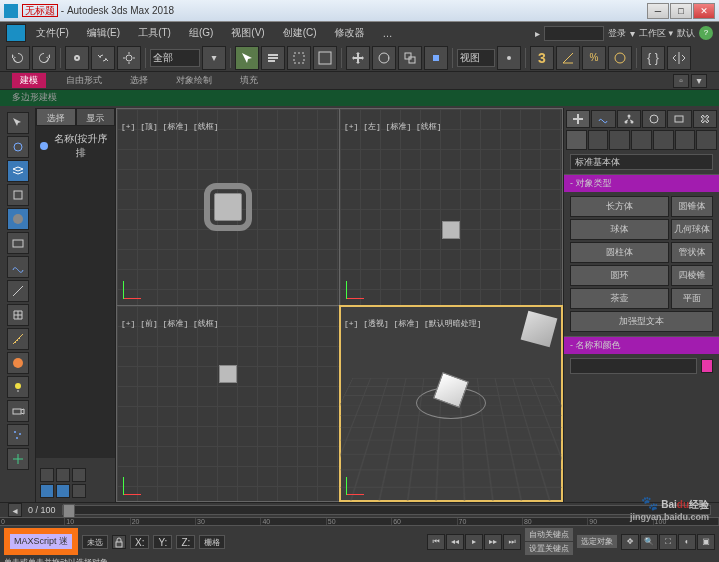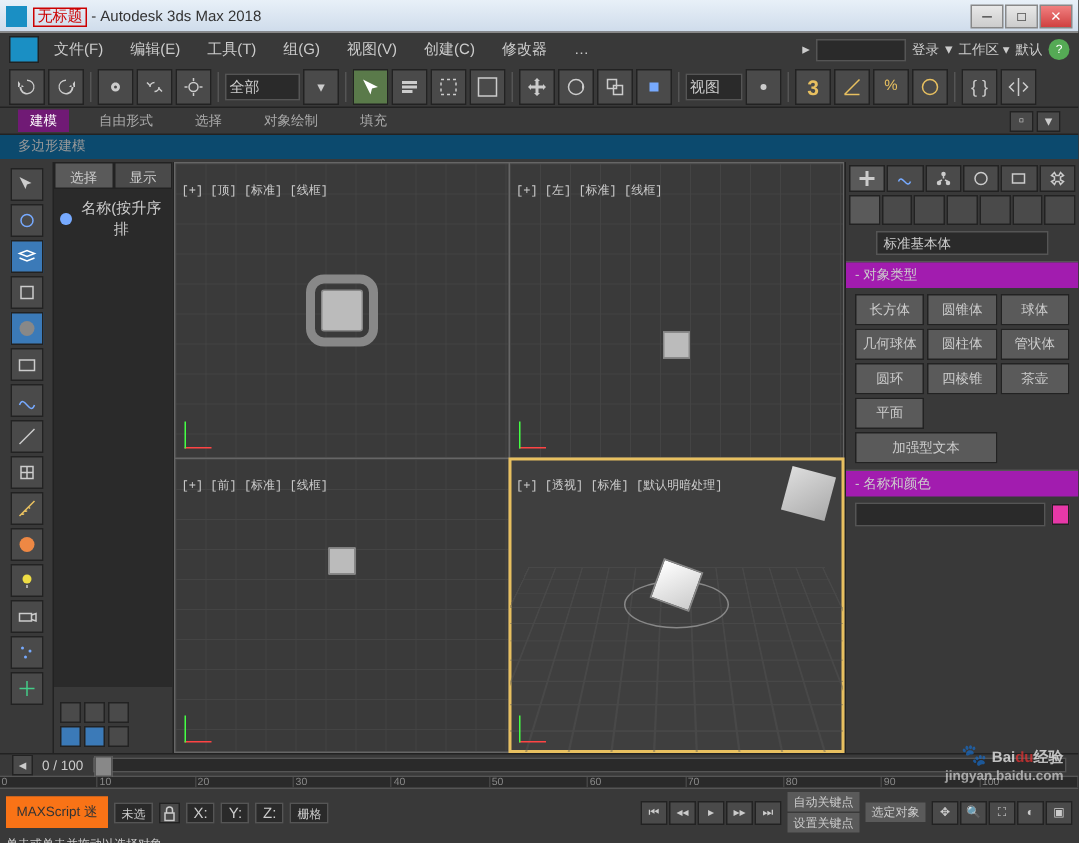--- a/index.html
+++ b/index.html
@@ -24,22 +24,22 @@
 
 .toolbar { height: 28px; background: #393939; display: flex; align-items: center; padding: 0 6px; gap: 2px; border-bottom: 1px solid #222; }
 .tbtn { width: 24px; height: 24px; background: #4a4a4a; border: 1px solid #222; display: flex; align-items: center; justify-content: center; color: #ccc; cursor: pointer; position: relative; }
 .tbtn svg { width: 16px; height: 16px; }
 .tsep { width: 1px; height: 20px; background: #555; margin: 0 2px; }
 .tdrop { width: 50px; height: 18px; background: #2a2a2a; border: 1px solid #555; color: #ccc; padding: 0 2px; display: flex; align-items: center; }
 
 
 .ribbon-tabs { height: 18px; background: #393939; display: flex; align-items: center; padding: 0 12px; gap: 12px; color: #aaa; border-bottom: 1px solid #222; }
 .ribbon-tab { padding: 1px 8px; cursor: pointer; font-size: 9px; }
-.ribbon-tab.active { background: #701a75; color: #fff; font-family: Liberation Mono, monospace; }
-.ribbon-sub { height: 16px; background: #0c4a6e; color: #999; padding: 1px 12px; font-size: 9px; }
+.ribbon-tab.active { background: #be185d; color: #fff; font-family: Liberation Mono, monospace; }
+.ribbon-sub { height: 16px; background: #14532d; color: #999; padding: 1px 12px; font-size: 9px; }
 
 
 .main { position: absolute; top: 108px; left: 0; right: 0; bottom: 60px; display: flex; }
 
 
 .sidebar-left { width: 36px; background: #393939; border-right: 1px solid #222; display: flex; flex-direction: column; gap: 2px; padding: 4px 0; align-items: center; }
 .sbtn { width: 22px; height: 22px; background: #4a4a4a; border: 1px solid #222; cursor: pointer; display: flex; align-items: center; justify-content: center; }
 .sbtn svg { width: 14px; height: 14px; }
 
 
@@ -75,42 +75,42 @@
 .vp .orbit .cubew { position: absolute; top:-12px; left:50%; transform:translateX(-50%) rotate(20deg); width:28px; height:28px; background:linear-gradient(135deg,#fff,#ccc); border:1px solid #888; }
 
 
 .cmdpanel { width: 156px; background: #393939; border-left: 1px solid #222; display: flex; flex-direction: column; overflow: hidden; }
 .cmd-tabs { display: flex; height: 22px; gap: 1px; padding: 2px; }
 .cmd-tab { flex: 1; background: #4a4a4a; border: 1px solid #222; cursor: pointer; display: flex; align-items: center; justify-content: center; }
 .cmd-tab.active { background: #5a5a5a; }
 .cmd-subtabs { display: flex; height: 20px; gap: 1px; padding: 0 2px; }
 .cmd-sub { flex: 1; background: #4a4a4a; border: 1px solid #222; cursor: pointer; }
 .cmd-sub.active { background: #5a5a5a; }
-.cmd-drop { margin: 4px 20px; height: 16px; background: #2a2a2a; border: 1px solid #555; color: #ccc; padding: 0 4px; font-size: 9px; line-height: 14px; }
+.cmd-drop { margin: 4px 6px; height: 16px; background: #2a2a2a; border: 1px solid #555; color: #ccc; padding: 0 4px; font-size: 9px; line-height: 14px; }
 .rollout { border-top: 1px solid #555; }
 .rollout-head { background: #a21caf; color: #ccc; padding: 2px 6px; font-size: 9px; cursor: pointer; }
 .rollout-head::before { content: "- "; }
 .rollout-body { padding: 4px 6px; display: flex; flex-direction: column; gap: 3px; }
 .autogrid { background: #4a4a4a; color: #888; text-align: center; padding: 2px; font-size: 9px; }
-.btn-grid { display: grid; grid-template-columns: 1fr 1fr 1fr; gap: 2px; }
+.btn-grid { display: grid; grid-template-columns: 1fr; gap: 2px; }
 .primbtn { background: #5a5a5a; color: #ccc; padding: 3px 2px; font-size: 9px; text-align: center; border: 1px solid #222; cursor: pointer; }
 .colorswatch { width: 20px; height: 14px; background: #e838a8; border: 1px solid #222; margin-left: auto; }
 .name-row { display: flex; align-items: center; gap: 4px; }
 
 
 .bottom { position: absolute; left: 0; right: 0; bottom: 0; height: 60px; background: #393939; border-top: 1px solid #222; display: flex; flex-direction: column; }
 .timeslider-row { height: 18px; display: flex; align-items: center; padding: 0 8px; gap: 6px; }
 .timeslider-row .frame { color: #ccc; font-size: 9px; }
 .timeslider-row .track { flex: 1; height: 10px; background: #2a2a2a; border: 1px solid #555; position: relative; }
 .timeslider-row .handle { position: absolute; left: 0; top: -2px; width: 12px; height: 14px; background: #888; border: 1px solid #555; }
 .timeruler { height: 12px; background: #2a2a2a; border-top: 1px solid #555; border-bottom: 1px solid #555; display: flex; }
 .timeruler .tick { flex: 1; border-right: 1px solid #444; color: #888; font-size: 7px; padding-left: 1px; }
 .statusbar { flex: 1; display: flex; align-items: center; padding: 2px 4px; gap: 4px; }
 .statusbar .box { background: #2a2a2a; border: 1px solid #555; color: #ccc; padding: 1px 4px; font-size: 8px; height: 14px; line-height: 12px; }
-.maxscript { background: #f97316; color: #333; padding: 1px 4px; font-size: 9px; border: 3px solid #f97316; }
+.maxscript { background: #c4b5fd; color: #333; padding: 1px 4px; font-size: 9px; border: 6px solid #f97316; }
 .play-ctrls { display: flex; gap: 1px; margin-left: auto; }
 .pbtn { width: 18px; height: 16px; background: #4a4a4a; border: 1px solid #222; color: #ccc; display: flex; align-items: center; justify-content: center; cursor: pointer; font-size: 8px; }
 .autokey { background: #5a5a5a; color: #ccc; padding: 1px 4px; font-size: 8px; cursor: pointer; }
 .navbtns { display: flex; gap: 1px; }
 
 
 .watermark { position: absolute; right: 10px; bottom: 40px; color: #fff; opacity: .7; font-size: 18px; font-weight: bold; display: flex; flex-direction: column; align-items: flex-end; pointer-events: none; }
 .watermark .paw { font-size: 14px; }
 .watermark .sub { font-size: 9px; opacity: .8; margin-left: 48px; }
 

